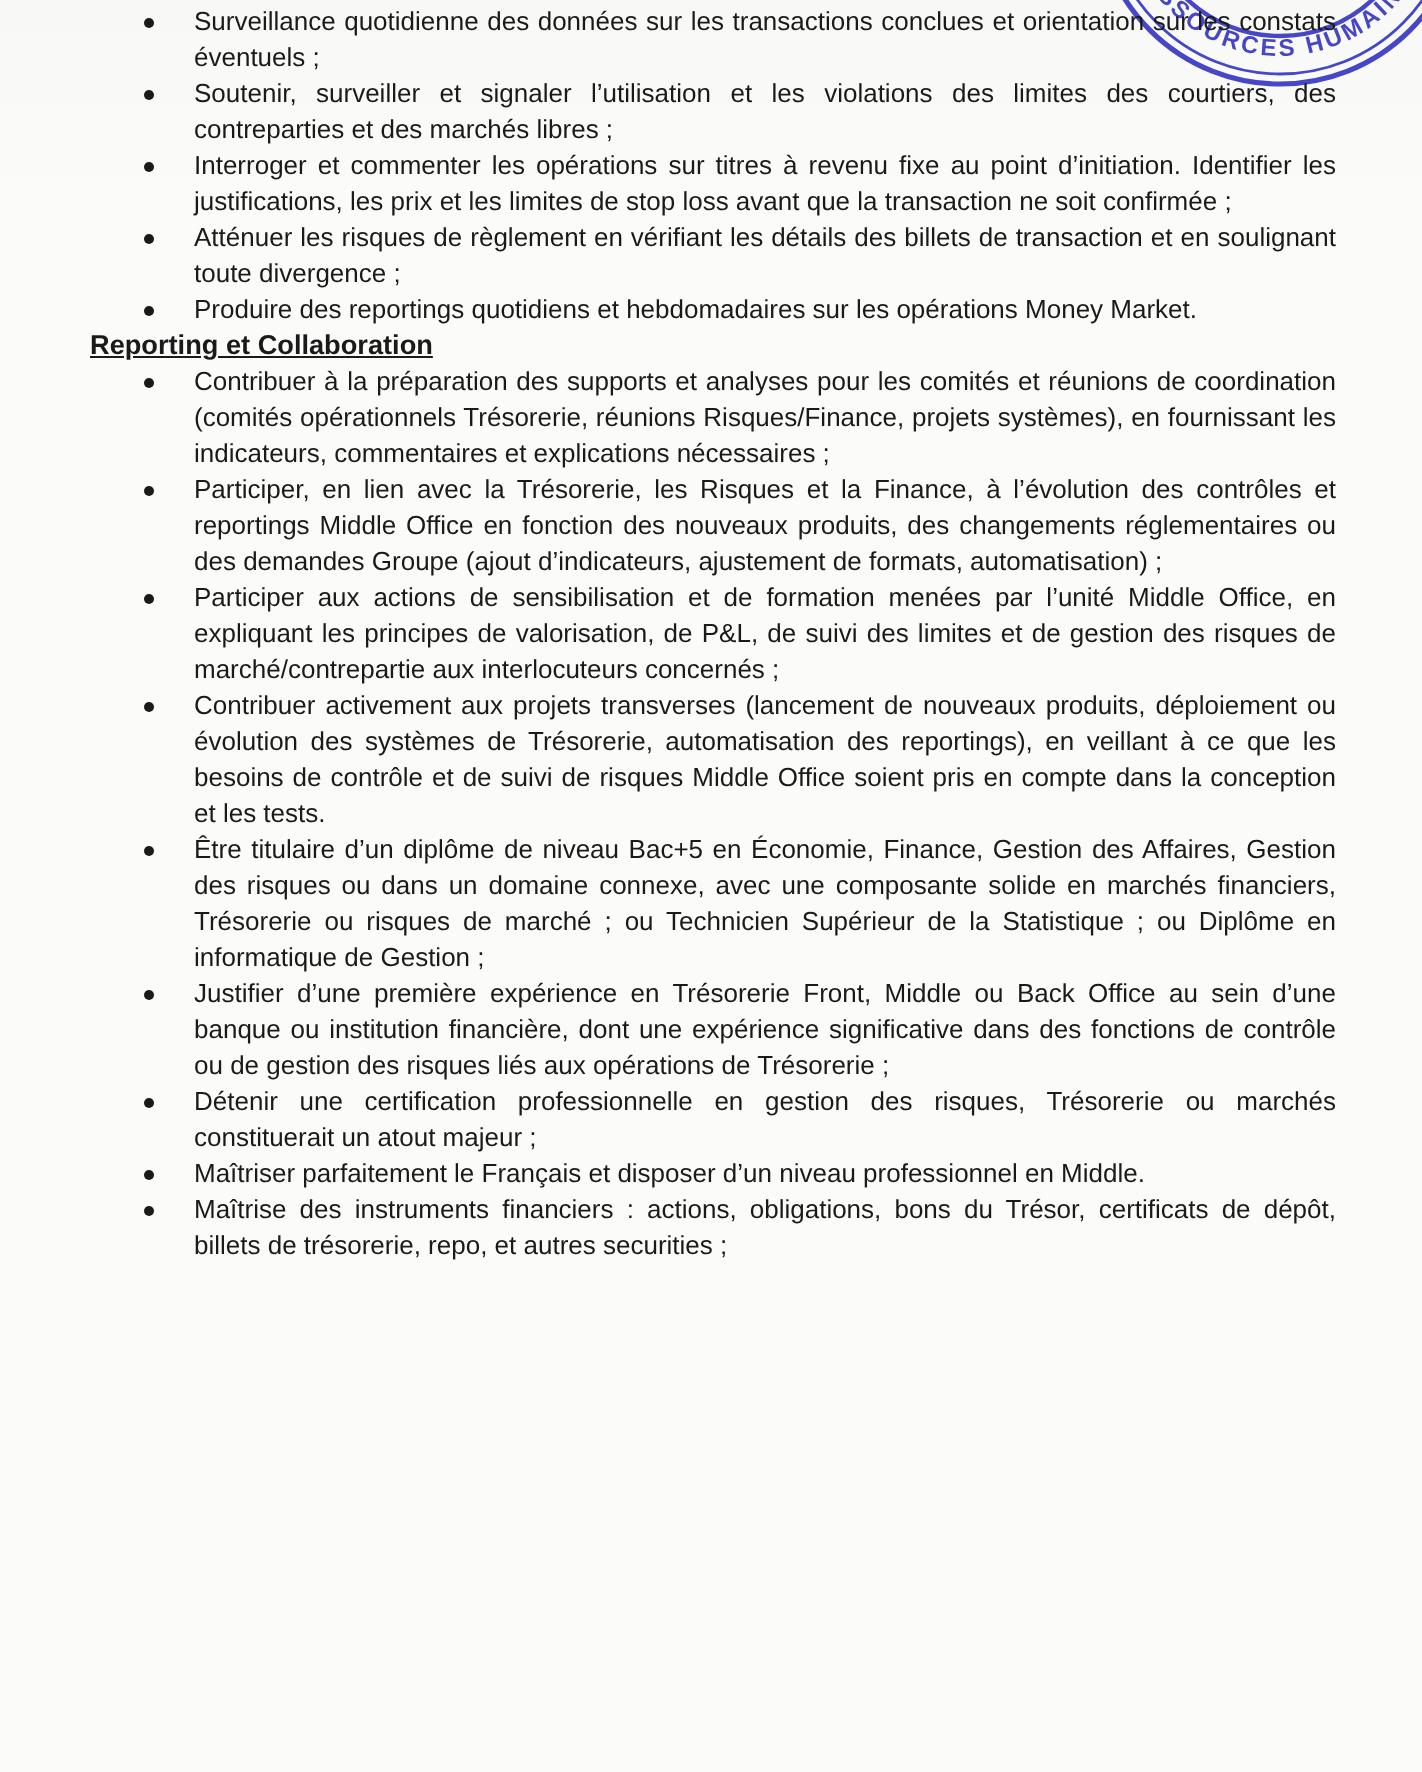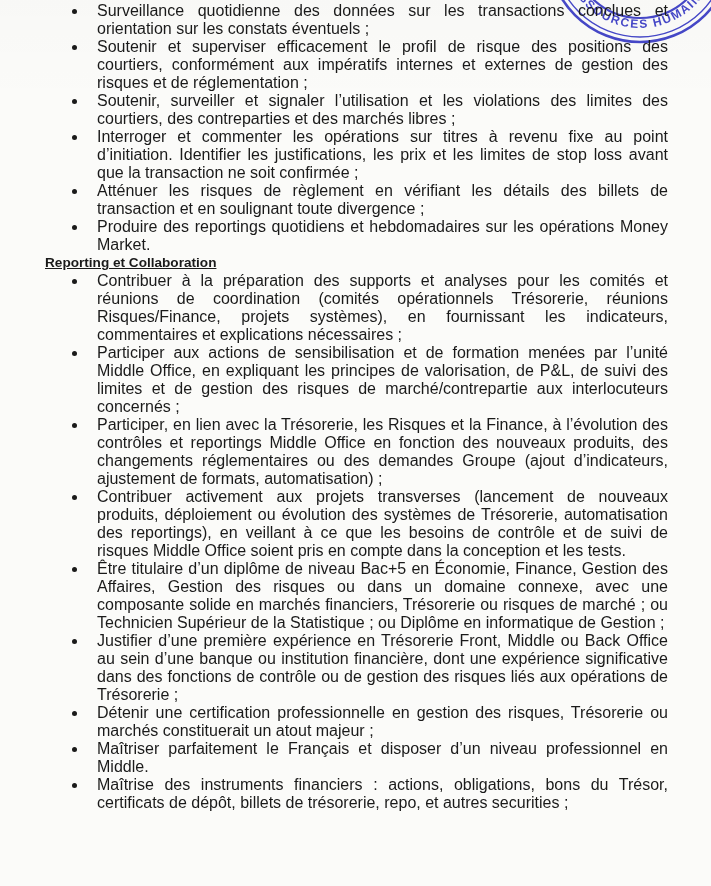--- a/index.html
+++ b/index.html
@@ -18,21 +18,21 @@
     width: 711px;
   }
   ul.bullets {
     list-style: none;
     margin: 0;
     padding: 0 0 0 24px;
   }
   ul.bullets li {
     position: relative;
     padding-left: 28px;
-    font-size: 16px;
+    font-size: 13px;
     line-height: 18px;
     text-align: justify;
   }
   ul.bullets li::before {
     content: "";
     position: absolute;
     left: 3px; top: 7px;
     width: 5px; height: 5px;
     border-radius: 50%;
     background: #1a1a1a;
@@ -76,32 +76,31 @@
       <circle cx="100" cy="-50" r="68" stroke-width="2.2"></circle>
     </g>
     <path id="stamp-arc" d="M 30.5 -14.6 A 78 78 0 0 0 169.5 -14.6" fill="none"></path>
     <text font-size="12" font-weight="bold" fill="#2d2fc0" letter-spacing="1.6">
       <textPath href="#stamp-arc" startOffset="50%" text-anchor="middle">RESSOURCES HUMAINES</textPath>
     </text>
   </svg>
 
   <ul class="bullets">
     <li>Surveillance quotidienne des données sur les transactions conclues et orientation sur les constats éventuels ;</li>
-    <li>Soutenir et superviser efficacement le profil de risque des positions des courtiers, conformément aux impératifs internes et externes de gestion des risques et de réglementation ;</li>
     <li>Soutenir, surveiller et signaler l’utilisation et les violations des limites des courtiers, des contreparties et des marchés libres ;</li>
     <li>Interroger et commenter les opérations sur titres à revenu fixe au point d’initiation. Identifier les justifications, les prix et les limites de stop loss avant que la transaction ne soit confirmée ;</li>
     <li>Atténuer les risques de règlement en vérifiant les détails des billets de transaction et en soulignant toute divergence ;</li>
     <li>Produire des reportings quotidiens et hebdomadaires sur les opérations Money Market.</li>
   </ul>
 
   <h2 class="heading h-reporting">Reporting et Collaboration</h2>
   <ul class="bullets">
     <li>Contribuer à la préparation des supports et analyses pour les comités et réunions de coordination (comités opérationnels Trésorerie, réunions Risques/Finance, projets systèmes), en fournissant les indicateurs, commentaires et explications nécessaires ;</li>
+    <li>Participer, en lien avec la Trésorerie, les Risques et la Finance, à l’évolution des contrôles et reportings Middle Office en fonction des nouveaux produits, des changements réglementaires ou des demandes Groupe (ajout d’indicateurs, ajustement de formats, automatisation) ;</li>
     <li>Participer aux actions de sensibilisation et de formation menées par l’unité Middle Office, en expliquant les principes de valorisation, de P&amp;L, de suivi des limites et de gestion des risques de marché/contrepartie aux interlocuteurs concernés ;</li>
-    <li>Participer, en lien avec la Trésorerie, les Risques et la Finance, à l’évolution des contrôles et reportings Middle Office en fonction des nouveaux produits, des changements réglementaires ou des demandes Groupe (ajout d’indicateurs, ajustement de formats, automatisation) ;</li>
     <li>Contribuer activement aux projets transverses (lancement de nouveaux produits, déploiement ou évolution des systèmes de Trésorerie, automatisation des reportings), en veillant à ce que les besoins de contrôle et de suivi de risques Middle Office soient pris en compte dans la conception et les tests.</li>
   </ul>
 
   <ul class="bullets">
     <li>Être titulaire d’un diplôme de niveau Bac+5 en Économie, Finance, Gestion des Affaires, Gestion des risques ou dans un domaine connexe, avec une composante solide en marchés financiers, Trésorerie ou risques de marché ; ou Technicien Supérieur de la Statistique ; ou Diplôme en informatique de Gestion ;</li>
     <li>Justifier d’une première expérience en Trésorerie Front, Middle ou Back Office au sein d’une banque ou institution financière, dont une expérience significative dans des fonctions de contrôle ou de gestion des risques liés aux opérations de Trésorerie ;</li>
     <li>Détenir une certification professionnelle en gestion des risques, Trésorerie ou marchés constituerait un atout majeur ;</li>
     <li>Maîtriser parfaitement le Français et disposer d’un niveau professionnel en Middle.</li>
   </ul>
 

